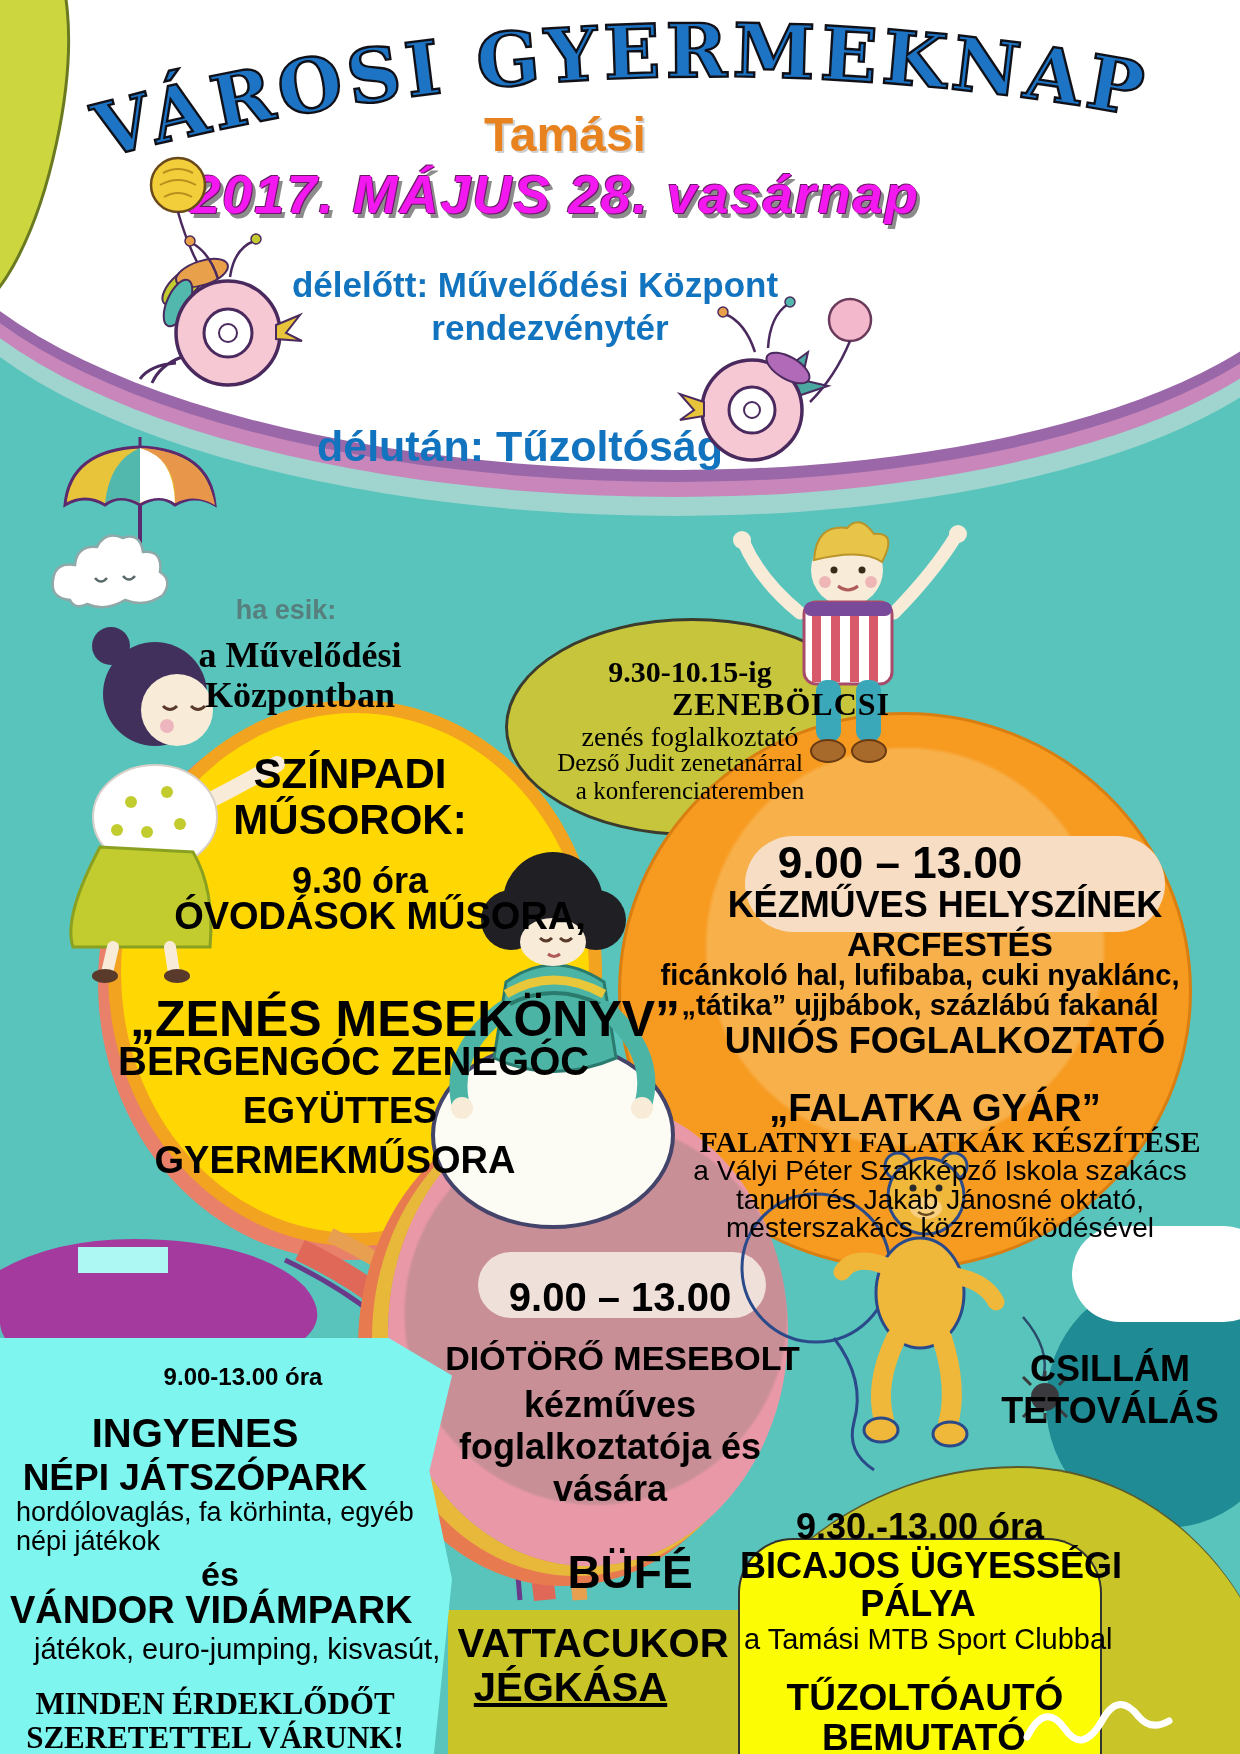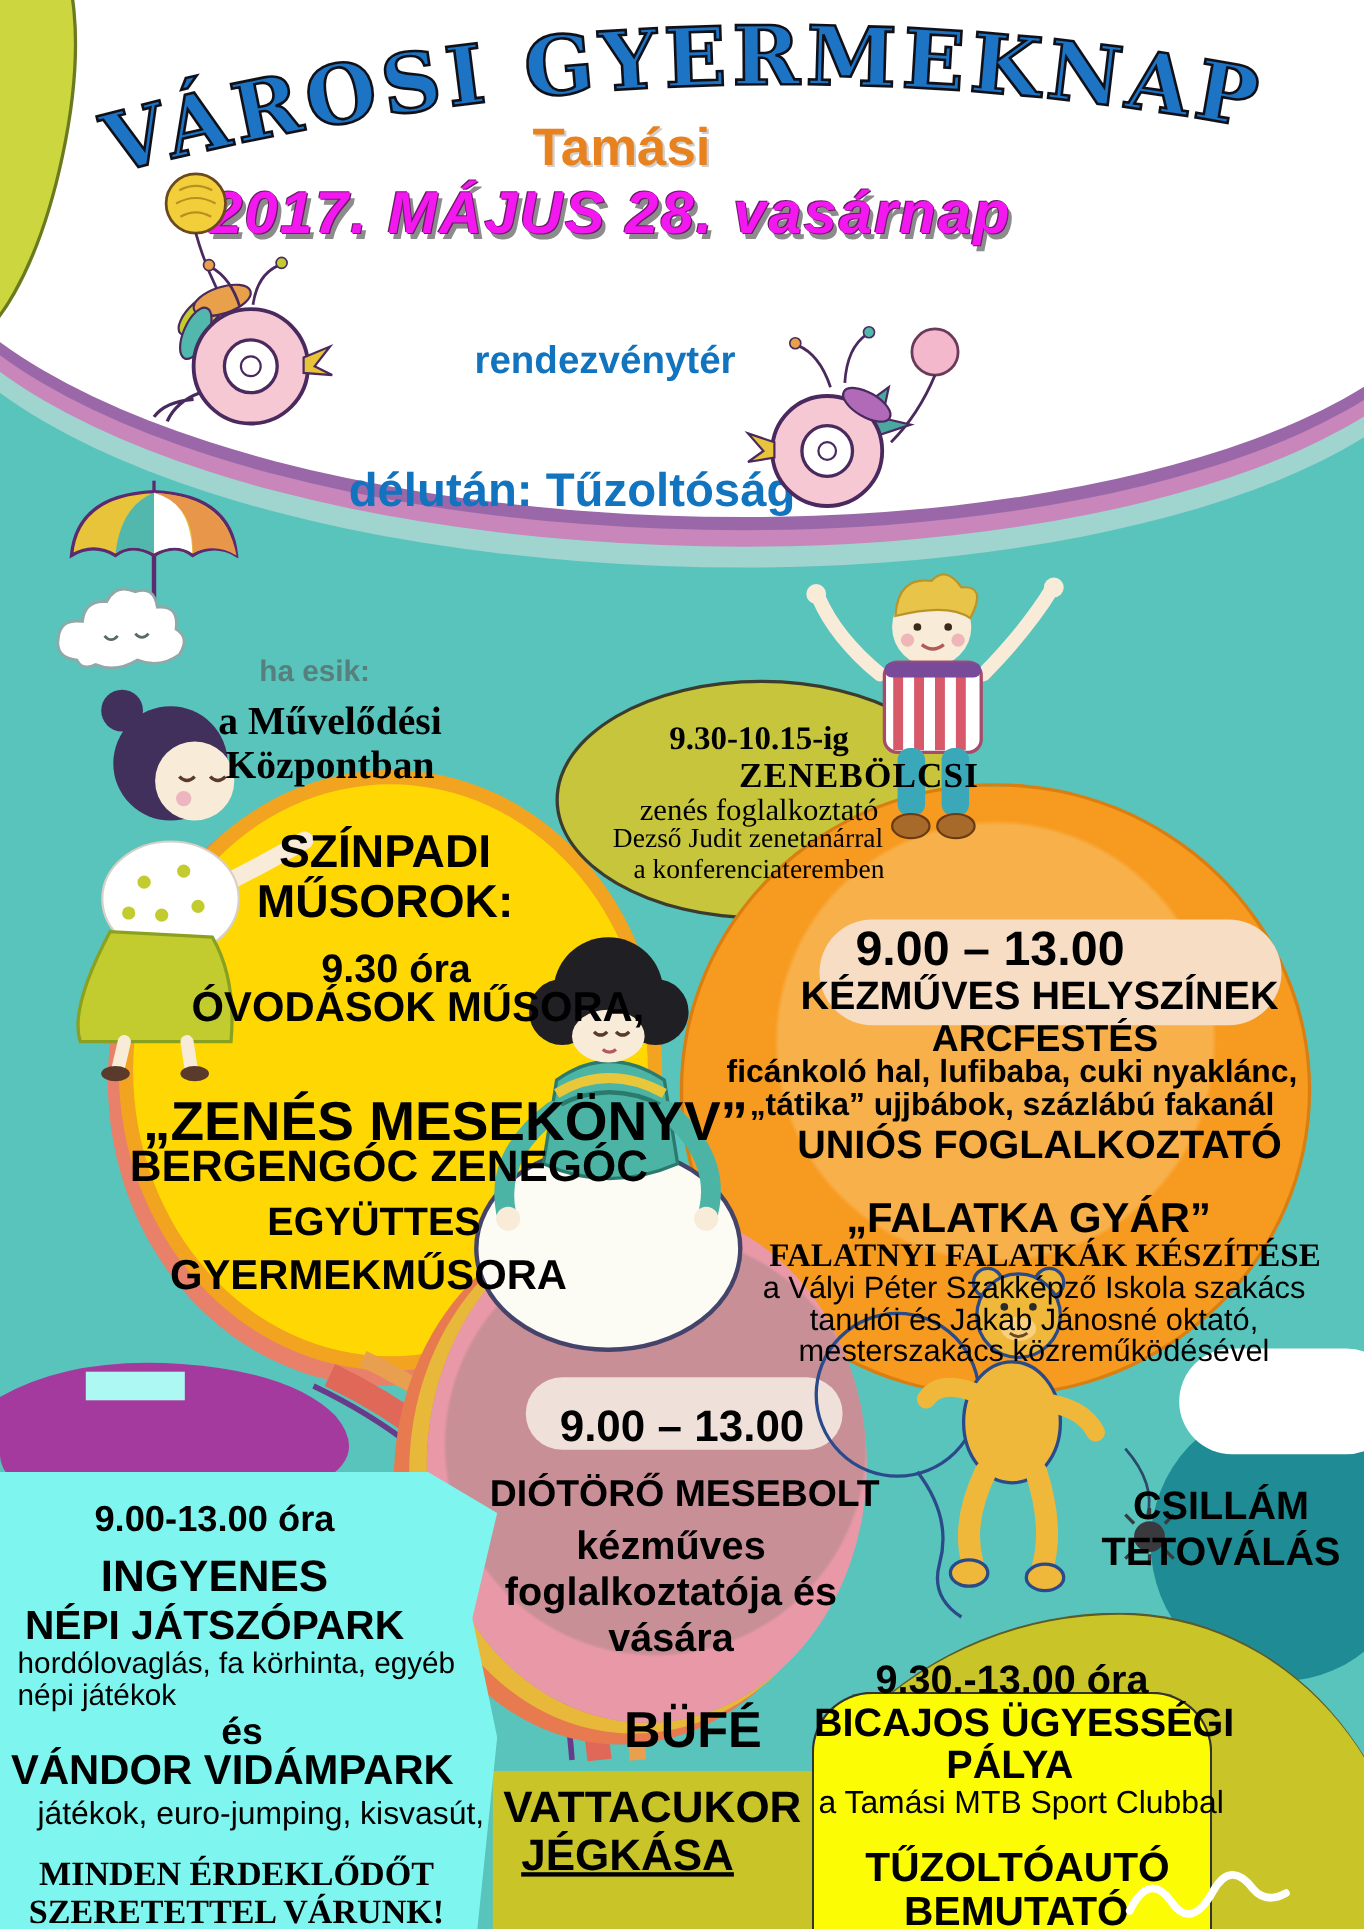--- a/index.html
+++ b/index.html
@@ -51,20 +51,21 @@
     <text font-family="'DejaVu Serif',serif" font-weight="bold" font-size="74" fill="#1d74c4" stroke="#101018" stroke-width="2.4" letter-spacing="5" text-anchor="middle">
       <textPath href="#titlearc" startOffset="50%">VÁROSI GYERMEKNAP</textPath>
     </text>
   </svg>
 
   <div class="txt tc b" style="left:0;top:110px;width:1130px;font-size:48px;color:#e8821e;text-shadow:2px 2px 0 #cfcfcf;">Tamási</div>
 
   <div class="txt tc b" style="left:0;top:166px;width:1110px;font-size:54px;font-style:italic;color:#f318ef;letter-spacing:2px;
               text-shadow:1px 1px 0 #6a1a66,-1px -1px 0 #6a1a66,4px 5px 0 #8c8c8c;">2017. MÁJUS 28. vasárnap</div>
 
+  <div class="txt tc b blue" style="left:165px;top:266px;width:740px;font-size:35px;">délelőtt: Művelődési Központ</div>
   <div class="txt tc b blue" style="left:180px;top:309px;width:740px;font-size:35px;">rendezvénytér</div>
   <div class="txt tc b blue" style="left:150px;top:424px;width:740px;font-size:43px;">délután: Tűzoltóság</div>
 
   <svg class="abs" style="left:118px;top:145px;z-index:6;" width="215" height="255" viewBox="0 0 215 255">
     <circle cx="60" cy="40" r="27" fill="#f2cf3a" stroke="#6a4a1a" stroke-width="2.5"></circle>
     <path d="M45 28 q15 -8 30 0 M42 40 q18 -10 36 0 M46 52 q14 -8 28 0" stroke="#b89020" stroke-width="2" fill="none"></path>
     <path d="M60 67 Q72 110 96 148" stroke="#4a2a5e" stroke-width="2.5" fill="none"></path>
     <path d="M64 212 q-22 8 -30 26 M58 218 q-26 2 -36 16" stroke="#4a2a5e" stroke-width="3" fill="none"></path>
     <ellipse cx="66" cy="140" rx="27" ry="12" fill="#c3cc2e" stroke="#4a2a5e" stroke-width="2" transform="rotate(-42 66 140)"></ellipse>
     <ellipse cx="84" cy="128" rx="27" ry="12" fill="#e8a04a" stroke="#4a2a5e" stroke-width="2" transform="rotate(-18 84 128)"></ellipse>
@@ -240,21 +241,21 @@
 
   <svg class="abs" style="left:0;top:1225px;z-index:2;" width="600" height="380" viewBox="0 0 600 380">
     <path d="M300 25 Q520 130 545 375" stroke="#e06858" stroke-width="22" fill="none"></path>
     <path d="M330 10 Q560 120 580 375" stroke="#e8a050" stroke-width="15" fill="none"></path>
     <path d="M285 35 Q505 140 520 375" stroke="#6a3a8a" stroke-width="5" fill="none"></path>
     <path d="M0 45 Q65 8 165 15 Q265 22 305 62 Q335 98 292 122 Q180 152 62 138 Q2 130 0 98 Z" fill="#a53a9e"></path>
     <rect x="78" y="22" width="90" height="26" fill="#aef8f4"></rect>
   </svg>
 
   <div class="cyan-block"></div>
-  <div class="txt tc b" style="left:0;top:1364px;width:390px;font-size:33px;">9.00-13.00 óra</div>
+  <div class="txt tc b" style="left:0;top:1364px;width:390px;font-size:24px;padding-left:48px;">9.00-13.00 óra</div>
   <div class="txt tc b" style="left:0;top:1412px;width:390px;font-size:40px;">INGYENES</div>
   <div class="txt tc b" style="left:0;top:1458px;width:390px;font-size:37px;">NÉPI JÁTSZÓPARK</div>
   <div class="txt" style="left:16px;top:1498px;width:420px;font-size:27px;">hordólovaglás, fa körhinta, egyéb</div>
   <div class="txt" style="left:16px;top:1527px;width:420px;font-size:27px;">népi játékok</div>
   <div class="txt tc b" style="left:40px;top:1556px;width:360px;font-size:34px;">és</div>
   <div class="txt tc b" style="left:10px;top:1590px;width:395px;font-size:38px;">VÁNDOR VIDÁMPARK</div>
   <div class="txt" style="left:34px;top:1634px;width:400px;font-size:29px;">játékok, euro-jumping, kisvasút,</div>
   <div class="txt tc b serif" style="left:20px;top:1688px;width:390px;font-size:31px;">MINDEN ÉRDEKLŐDŐT</div>
   <div class="txt tc b serif" style="left:20px;top:1722px;width:390px;font-size:31px;">SZERETETTEL VÁRUNK!</div>
 

